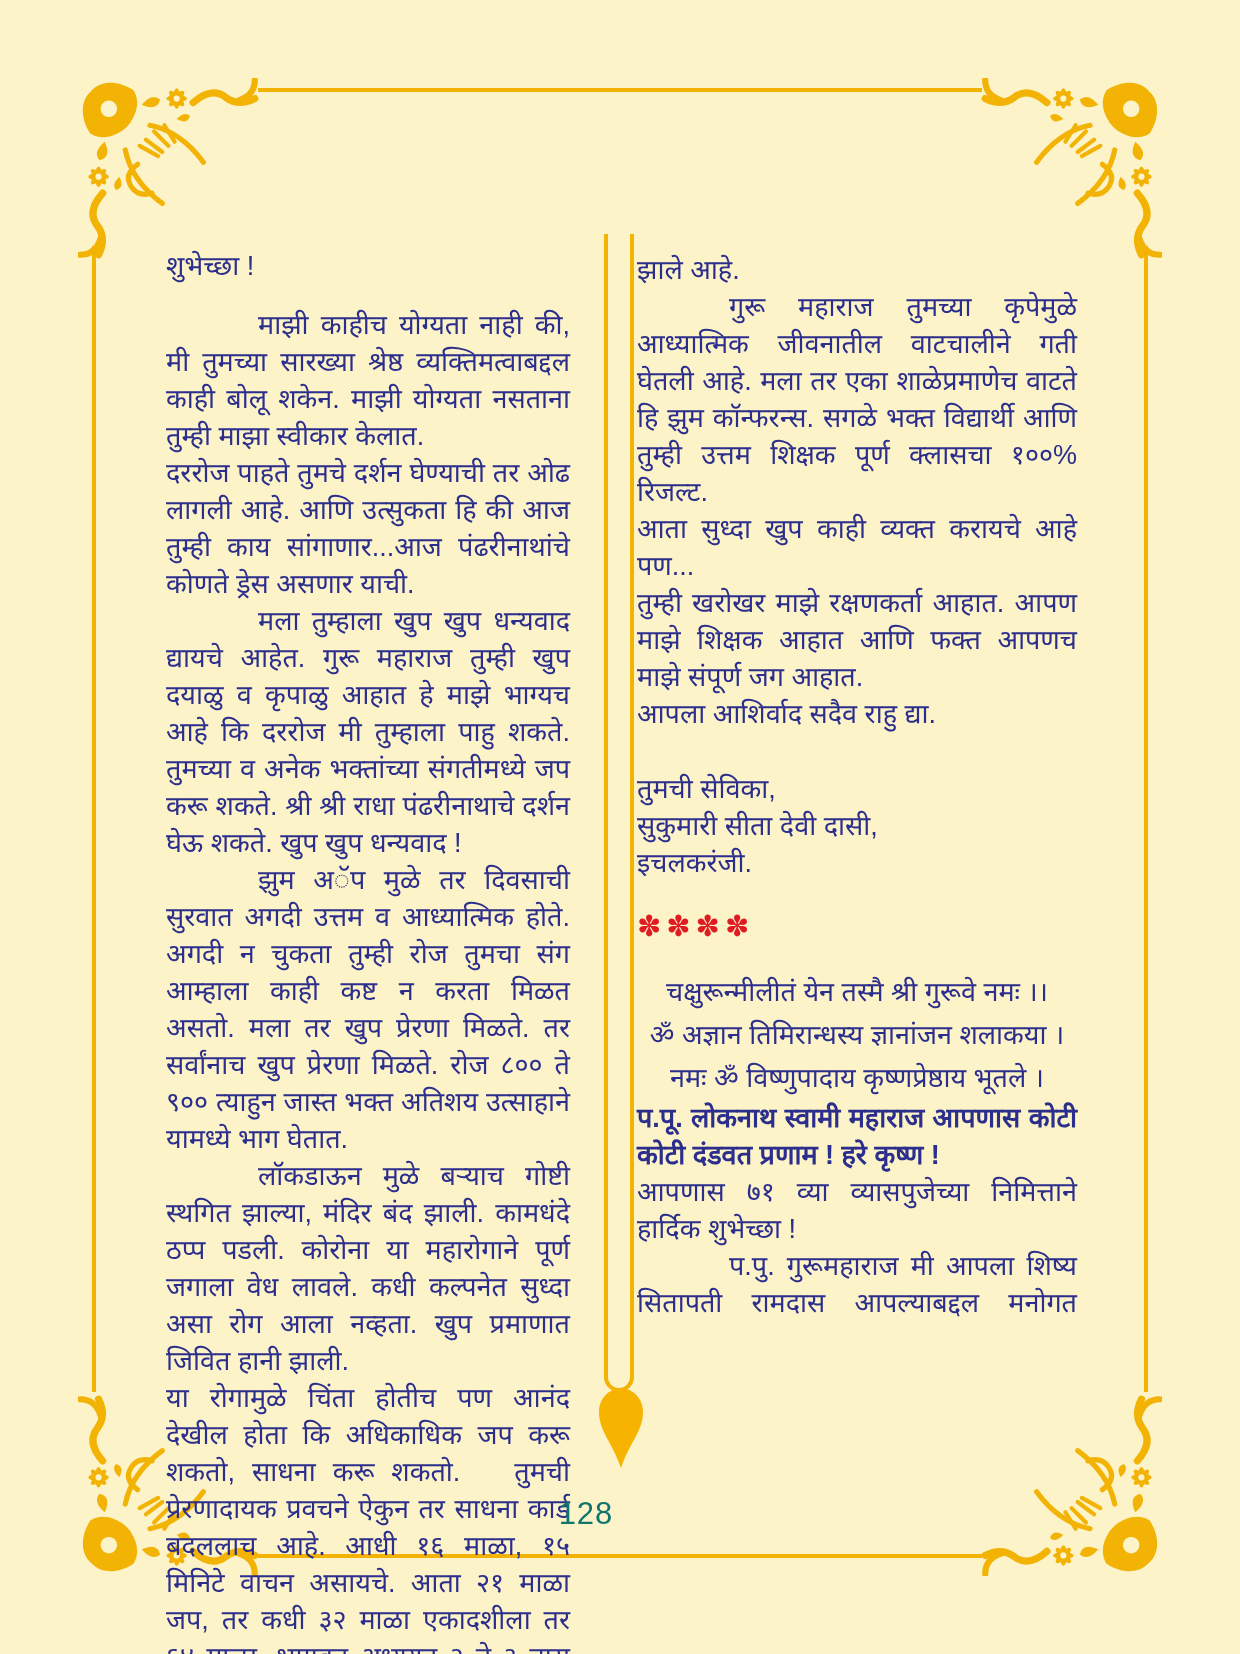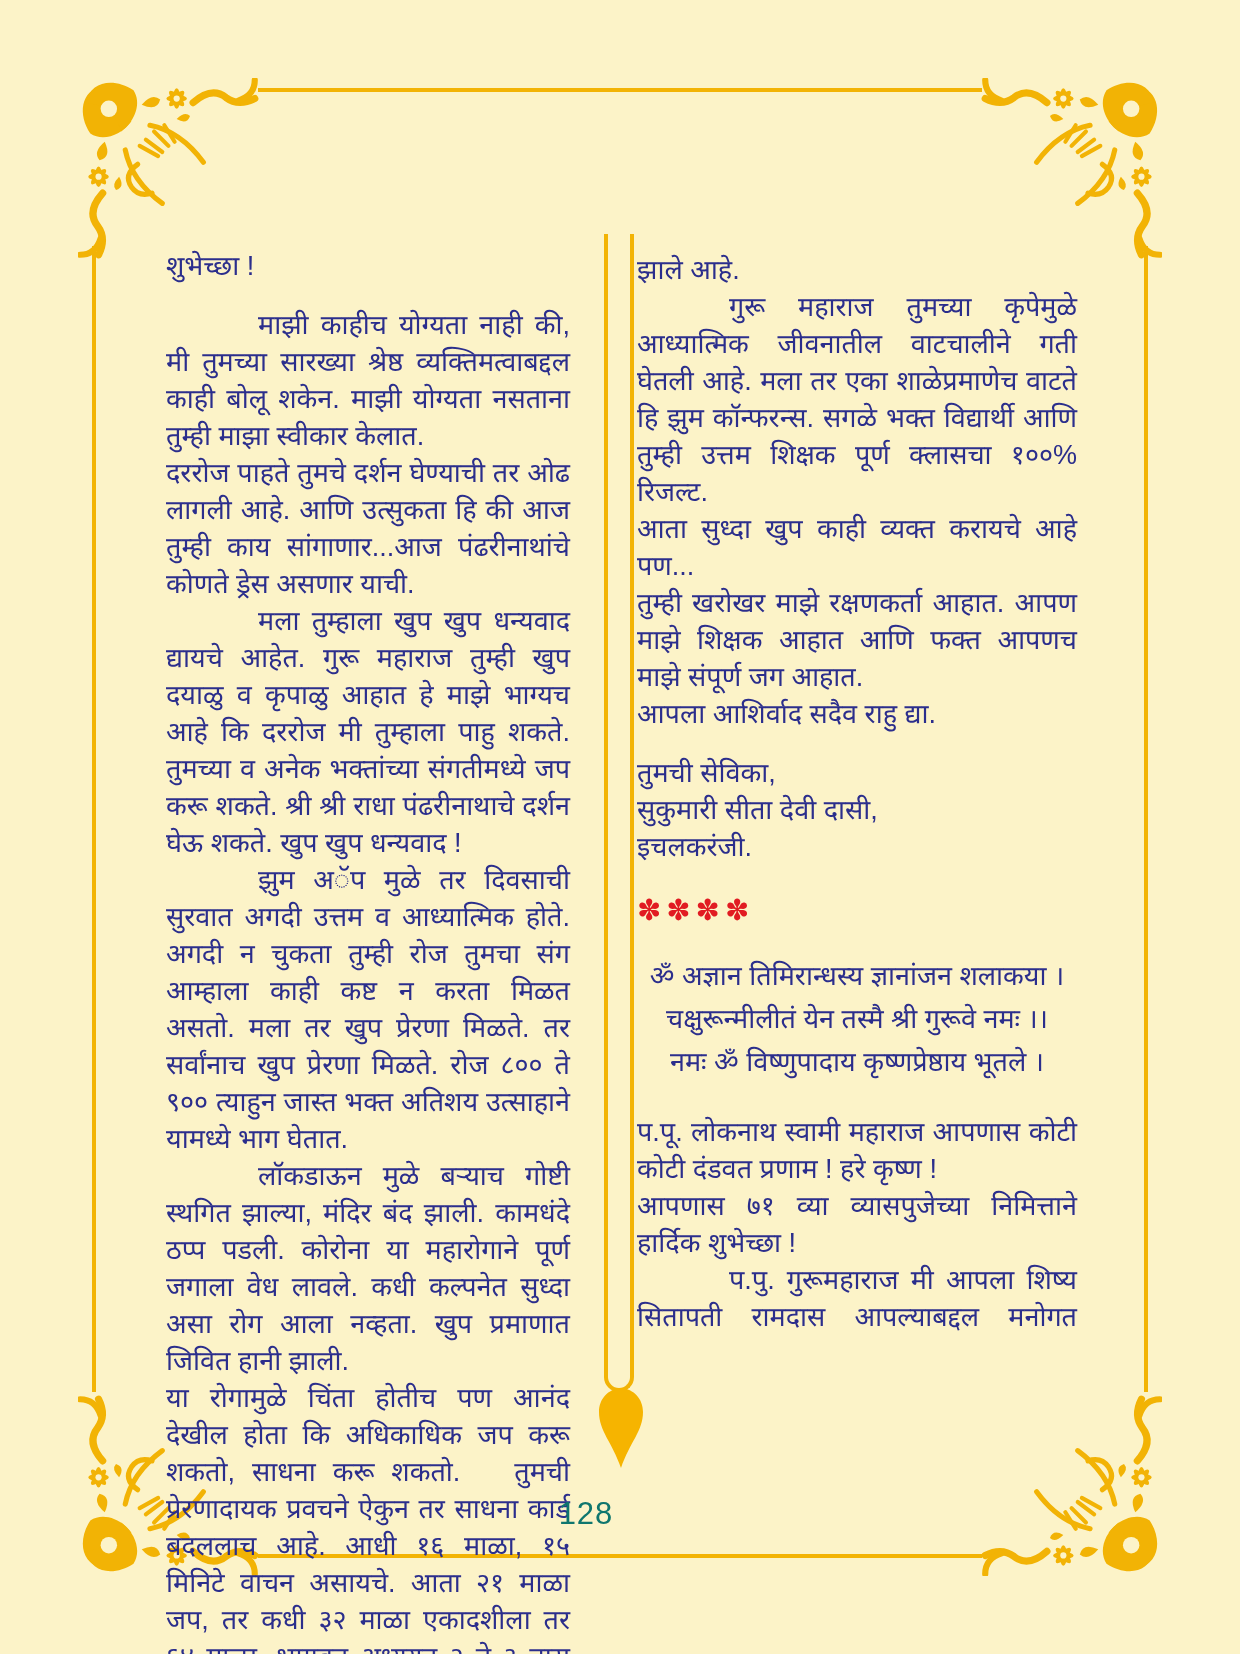--- a/index.html
+++ b/index.html
@@ -20,24 +20,24 @@
   .corner.bl{left:78px;bottom:78px;transform:scaleY(-1);}
   .corner.br{right:78px;bottom:78px;transform:scale(-1,-1);}
   
   .col{position:absolute;color:#2B2E8C;font-size:27px;line-height:37px;text-align:justify;}
   .col-left{left:166px;width:404px;top:248px;}
   .col-right{left:637px;width:440px;top:252px;}
   .para{margin:0;}
   .indent{text-indent:92px;}
   .gap-top{margin-top:22px;}
   .sig{margin:0;text-align:left;}
-  .sig-first{margin-top:22px;}
+  .sig-first{margin-top:38px;}
   .separator{margin:26px 0 0 0;color:#E11B22;font-size:29px;letter-spacing:5px;text-align:left;}
   .shloka{margin:26px 0 0 0;text-align:center;line-height:43px;}
-  .closing-first{margin-top:30px;}
+  .closing-first{font-weight:bold;}
   .justify-last{text-align-last:justify;}
   
   .divider-lines{
     position:absolute;left:604px;top:234px;width:30px;height:1158px;
     border-left:4px solid #F2B305;border-right:4px solid #F2B305;border-bottom:4px solid #F2B305;
     border-radius:0 0 17px 17px;box-sizing:border-box;
   }
   .divider-drop{position:absolute;left:598px;top:1388px;width:46px;height:80px;}
   
   .page-number{
@@ -134,22 +134,22 @@
     <p class="para">तुम्ही खरोखर माझे रक्षणकर्ता आहात. आपण माझे शिक्षक आहात आणि फक्त आपणच माझे संपूर्ण जग आहात.</p>
     <p class="para">आपला आशिर्वाद सदैव राहु द्या.</p>
 
     <p class="para sig sig-first">तुमची सेविका,</p>
     <p class="para sig">सुकुमारी सीता देवी दासी,</p>
     <p class="para sig">इचलकरंजी.</p>
 
     <p class="separator">✽✽✽✽</p>
 
     <div class="shloka">
+      <p class="para">चक्षुरून्मीलीतं येन तस्मै श्री गुरूवे नमः ।।</p>
       <p class="para">ॐ अज्ञान तिमिरान्धस्य ज्ञानांजन शलाकया ।</p>
-      <p class="para">चक्षुरून्मीलीतं येन तस्मै श्री गुरूवे नमः ।।</p>
       <p class="para">नमः ॐ विष्णुपादाय कृष्णप्रेष्ठाय भूतले ।</p>
     </div>
 
     <p class="para closing-first">प.पू. लोकनाथ स्वामी महाराज आपणास कोटी कोटी दंडवत प्रणाम ! हरे कृष्ण !</p>
     <p class="para">आपणास ७१ व्या व्यासपुजेच्या निमित्ताने हार्दिक शुभेच्छा !</p>
     <p class="para indent justify-last">प.पु. गुरूमहाराज मी आपला शिष्य सितापती रामदास आपल्याबद्दल मनोगत</p>
   </div>
 
   <div class="page-number">128</div>
 

